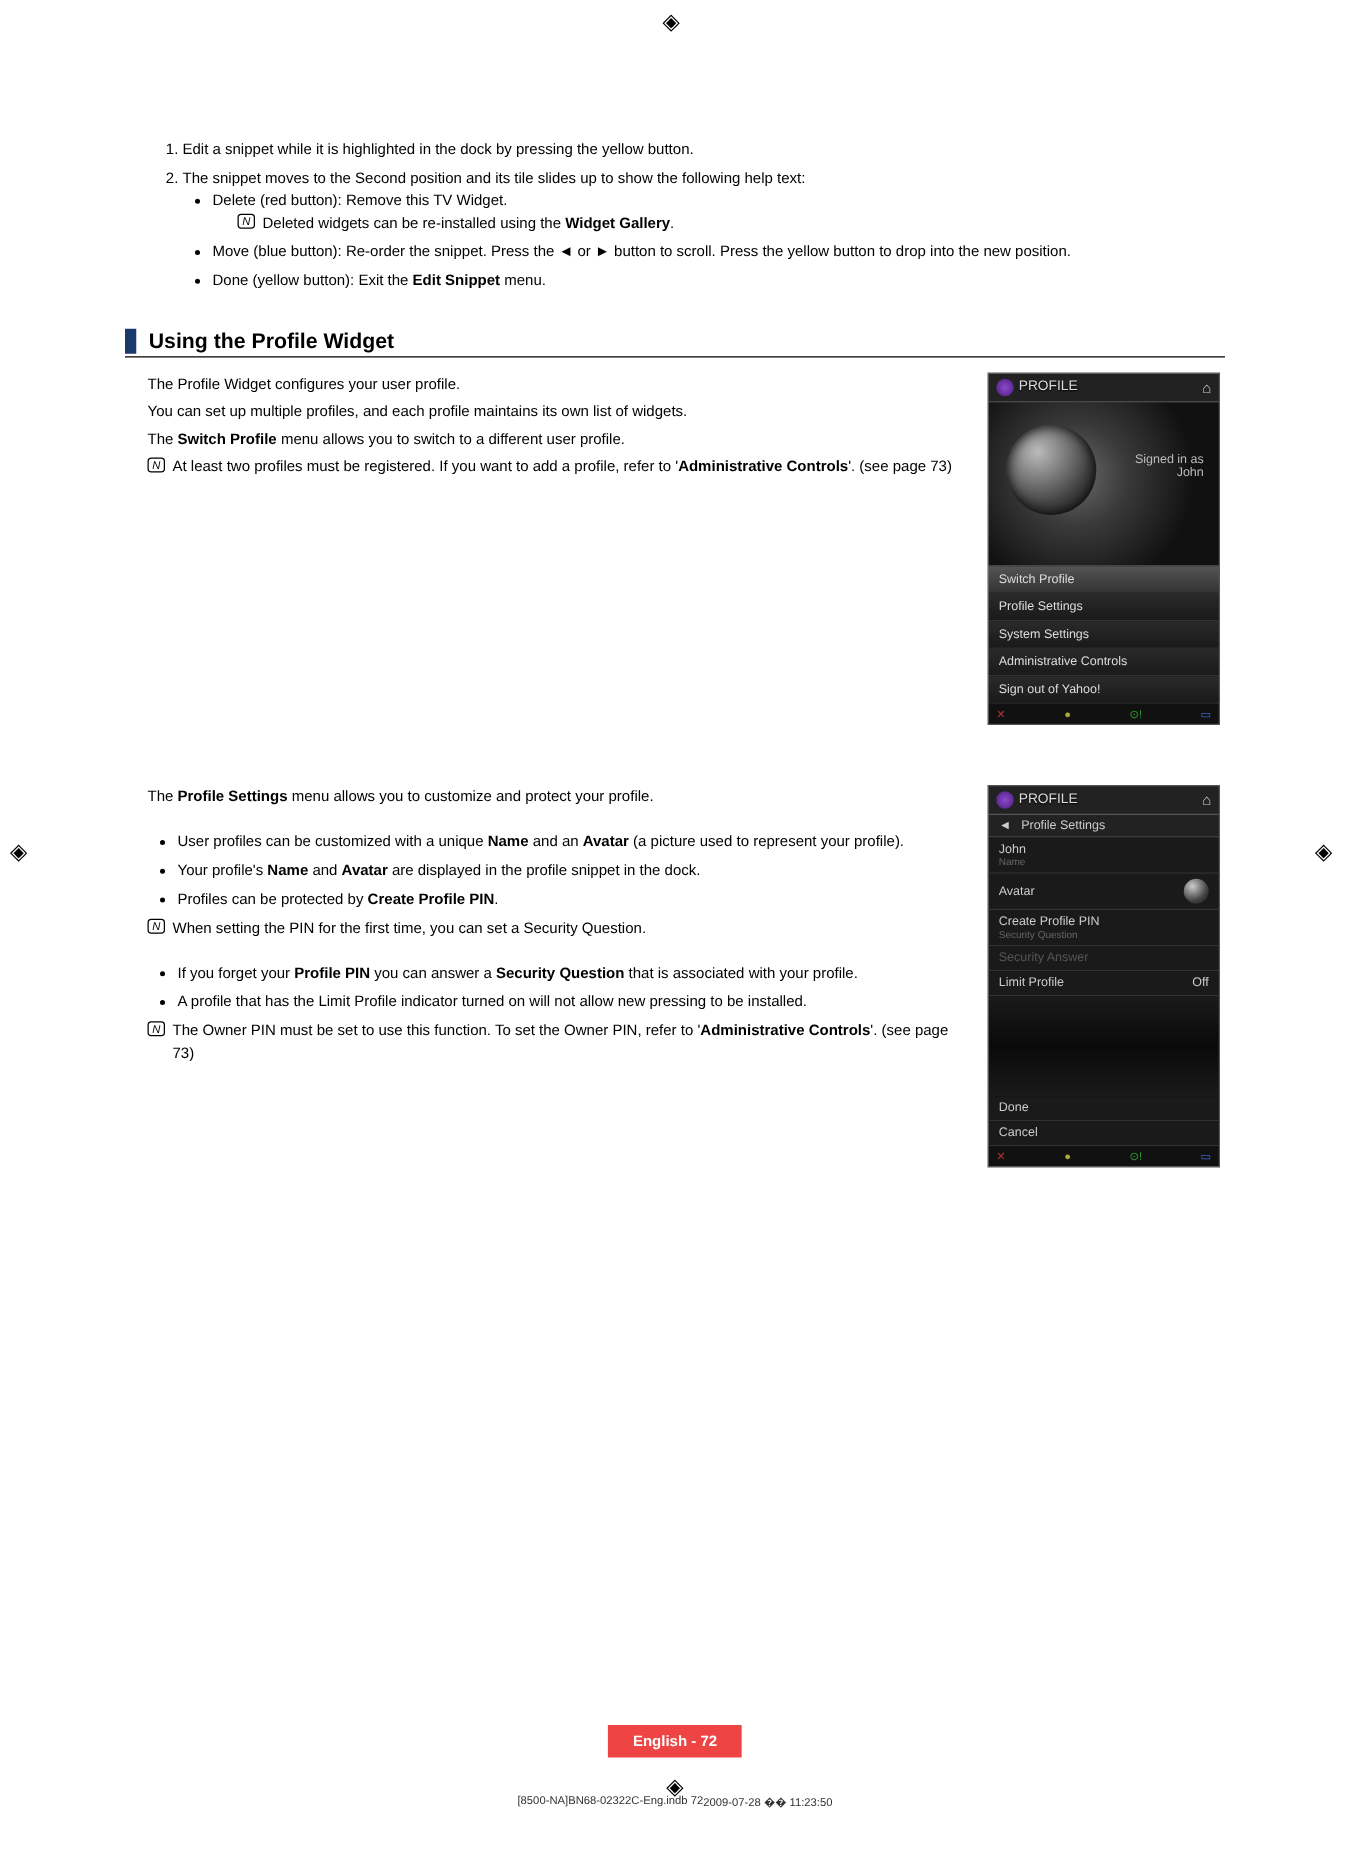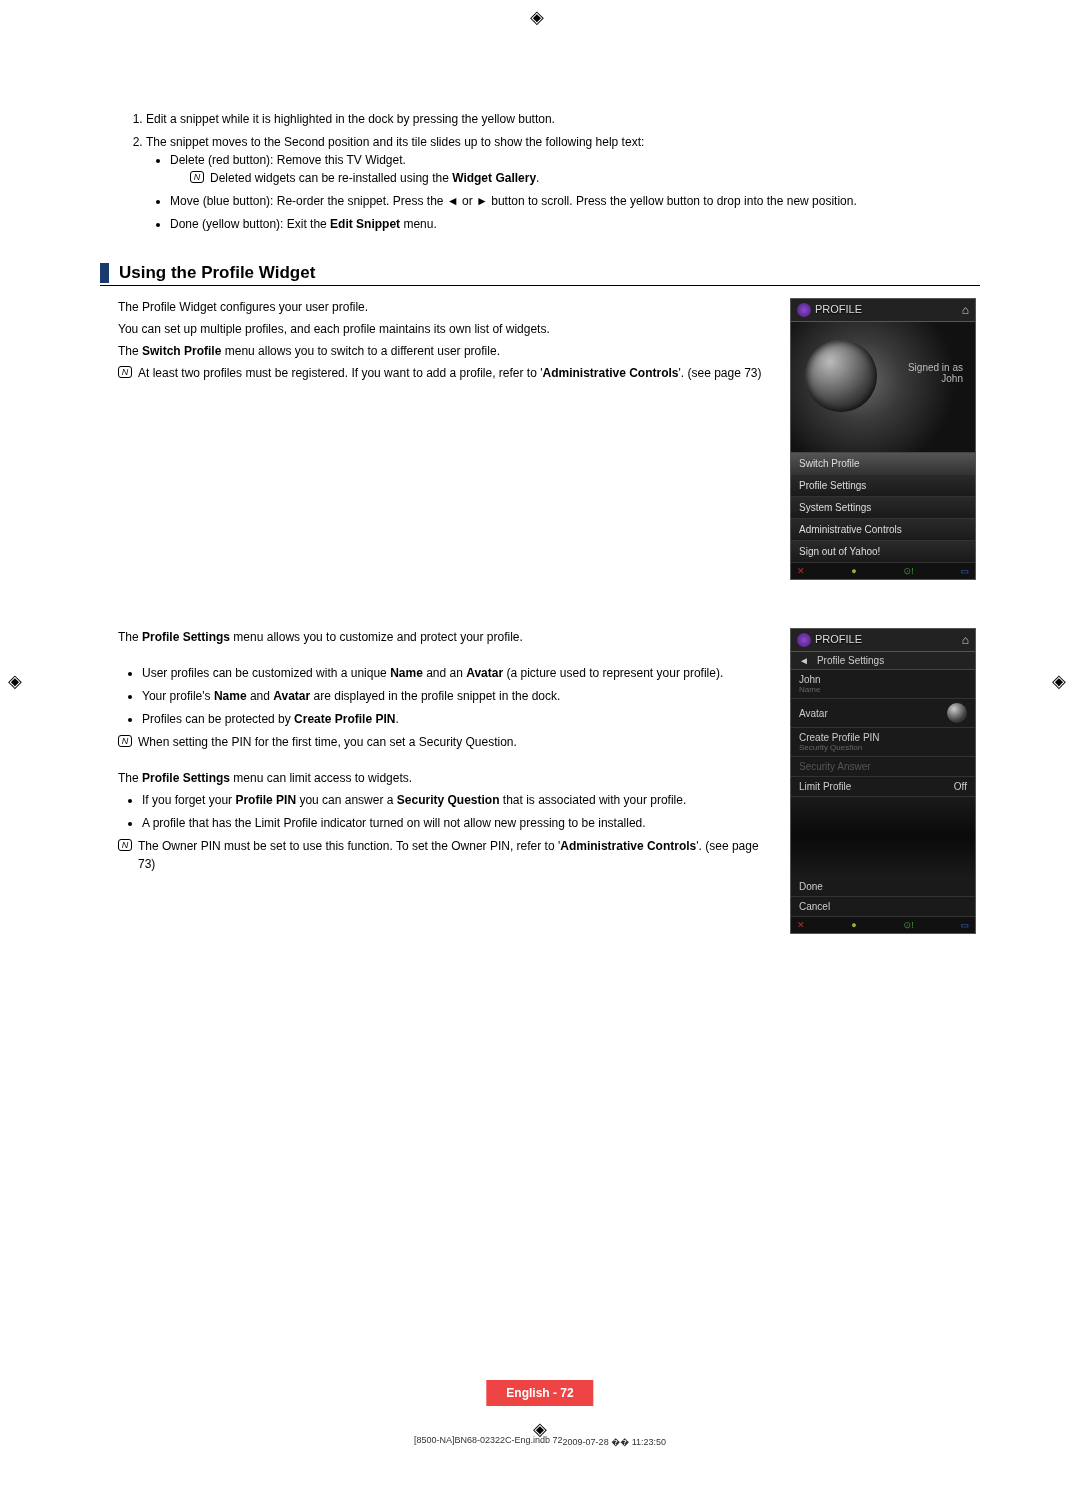--- a/index.html
+++ b/index.html
@@ -337,23 +337,20 @@
         </li>
         <li>
           <span>Profiles can be protected by </span><b>Create Profile PIN</b><span>.</span>
         </li>
       </ul>
       <div class="para indented-note">
         <span class="note-icon">N</span>
         <span>When setting the PIN for the first time, you can set a Security Question.</span>
       </div>
       <br>
-      <div class="para">
-        <span>The </span><b>Profile Settings</b><span> menu can limit access to widgets.</span>
-      </div>
       <ul class="bullets" style="padding-left: 42px">
         <li>
           <span>If you forget your </span><b>Profile PIN</b><span> you can answer a </span><b>Security Question</b><span> that is associated with your profile.</span>
         </li>
         <li>A profile that has the Limit Profile indicator turned on will not allow new pressing to be installed.</li>
       </ul>
       <div class="para indented-note">
         <span class="note-icon">N</span>
         <span>
           <span>The Owner PIN must be set to use this function. To set the Owner PIN, refer to '</span><b>Administrative Controls</b><span>'. (see page 73)</span>

